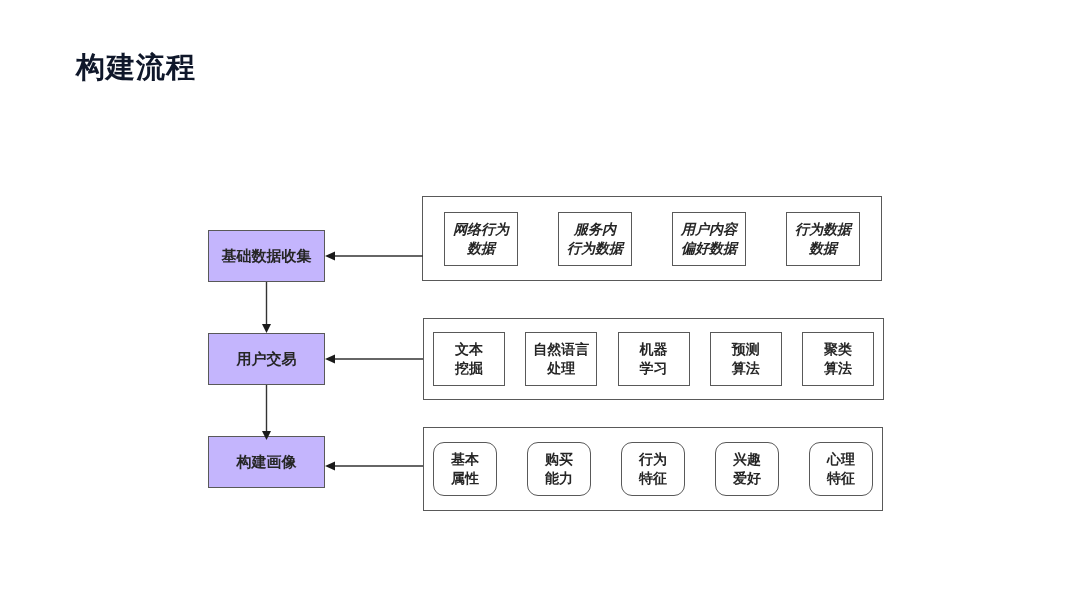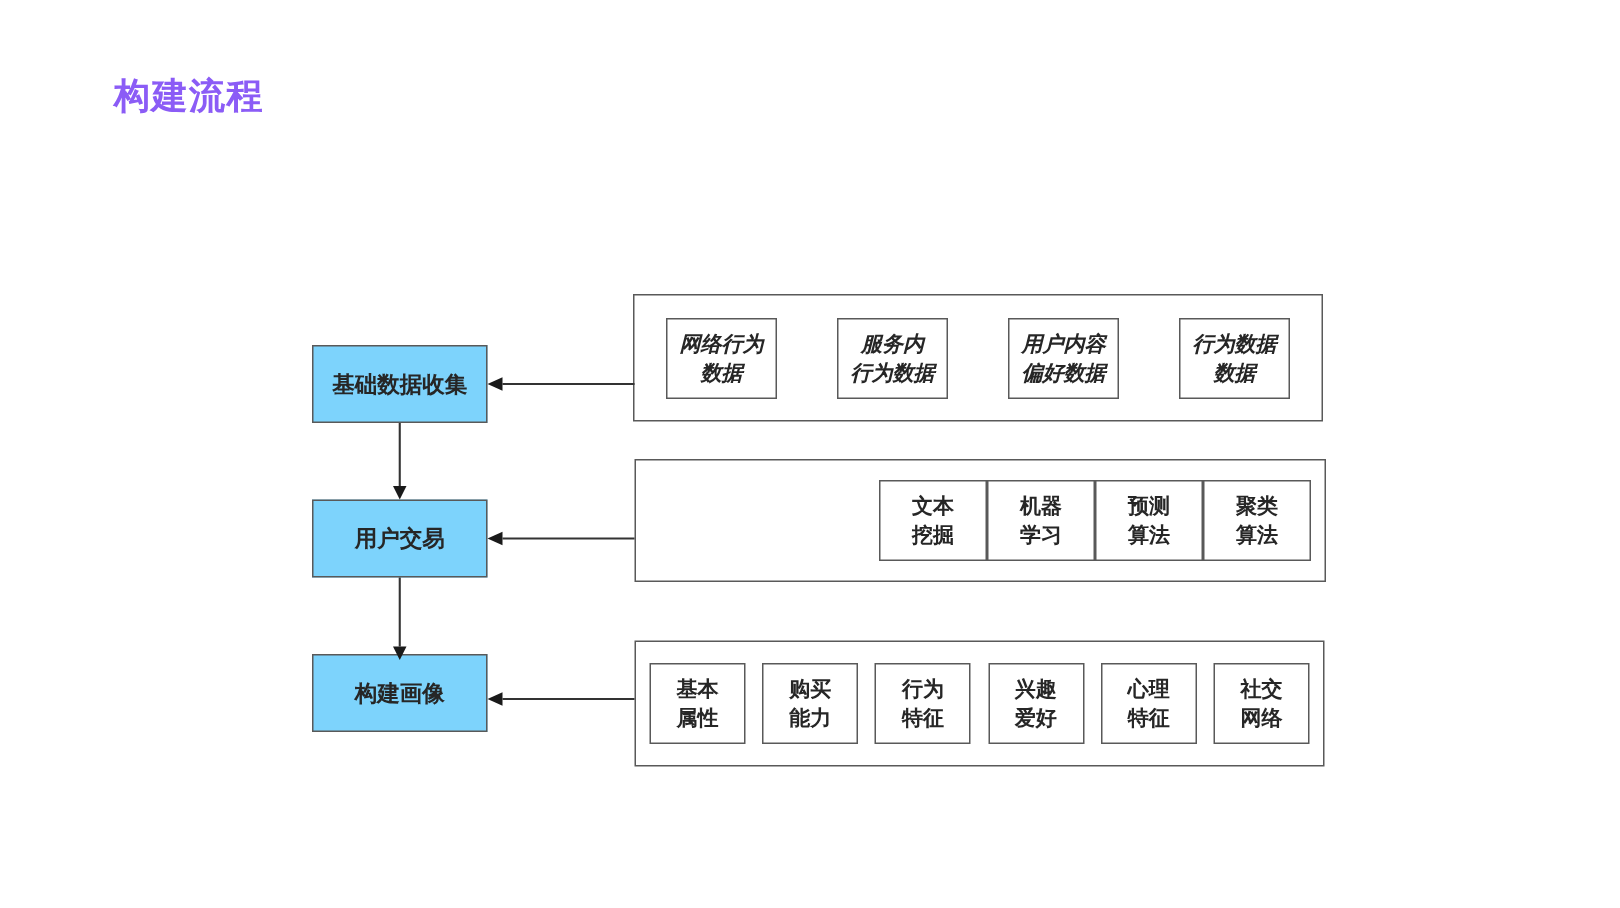--- a/index.html
+++ b/index.html
@@ -8,73 +8,73 @@
     width: 1080px;
     height: 605px;
     background: #ffffff;
     font-family: "Liberation Sans", "DejaVu Sans", sans-serif;
     overflow: hidden;
   }
   .title {
     position: absolute;
     left: 76px;
     top: 48px;
-    font-size: 24px;
+    font-size: 29px;
     font-weight: 800;
-    color: #8b5cf6;
+    color: #0f172a;
     letter-spacing: 1px;
   }
   .stage-box {
     position: absolute;
     left: 208px;
     width: 117px;
     height: 52px;
     border: 1.5px solid #595959;
     box-sizing: border-box;
     display: flex;
     align-items: center;
     justify-content: center;
     font-size: 15px;
     font-weight: 600;
     color: #262626;
-    background: #7dd3fc;
+    background: #c4b5fd;
   }
   .stage-1 { top: 230px; }
   .stage-2 { top: 333px; }
   .stage-3 { top: 436px; }
   .group {
     position: absolute;
     border: 1.5px solid #595959;
     box-sizing: border-box;
     background: #ffffff;
     display: flex;
     align-items: center;
     justify-content: space-between;
   }
   .group-1 { left: 422px; top: 196px; width: 460px; height: 85px; padding: 0 21px; font-style: italic; }
-  .group-2 { left: 423px; top: 306px; width: 461px; height: 82px; padding: 0 9px; justify-content: flex-end; }
+  .group-2 { left: 423px; top: 318px; width: 461px; height: 82px; padding: 0 9px; }
   .group-3 { left: 423px; top: 427px; width: 460px; height: 84px; padding: 0 9px; }
   .item-box {
     border: 1.5px solid #595959;
     box-sizing: border-box;
     height: 54px;
     display: flex;
     align-items: center;
     justify-content: center;
     text-align: center;
     font-size: 14px;
     font-weight: 600;
     color: #262626;
     white-space: pre-line;
     line-height: 1.35;
     background: #ffffff;
   }
   .group-1 .item-box { width: 74px; }
   .group-2 .item-box { width: 72px; }
-  .group-3 .item-box { width: 64px; }
+  .group-3 .item-box { width: 64px; border-radius: 11px; }
   .arrows {
     position: absolute;
     left: 0;
     top: 0;
     width: 1080px;
     height: 605px;
     pointer-events: none;
   }
   .arrows line { stroke: #333333; stroke-width: 1.4; }
   .arrows polygon { fill: #1a1a1a; }
@@ -97,41 +97,41 @@
 行为数据</div>
     <div class="item-box">用户内容
 偏好数据</div>
     <div class="item-box">行为数据
 数据</div>
   </div>
 
   <div class="group group-2">
     <div class="item-box">文本
 挖掘</div>
+    <div class="item-box">自然语言
+处理</div>
     <div class="item-box">机器
 学习</div>
     <div class="item-box">预测
 算法</div>
     <div class="item-box">聚类
 算法</div>
   </div>
 
   <div class="group group-3">
     <div class="item-box">基本
 属性</div>
     <div class="item-box">购买
 能力</div>
     <div class="item-box">行为
 特征</div>
     <div class="item-box">兴趣
 爱好</div>
     <div class="item-box">心理
 特征</div>
-    <div class="item-box">社交
-网络</div>
   </div>
 
   <svg class="arrows" viewBox="0 0 1080 605" xmlns="http://www.w3.org/2000/svg">
     <g>
       <line x1="423" y1="256" x2="335" y2="256"></line>
       <polygon points="325,256 335,251.5 335,260.5"></polygon>
     </g>
     <g>
       <line x1="423" y1="359" x2="335" y2="359"></line>
       <polygon points="325,359 335,354.5 335,363.5"></polygon>

